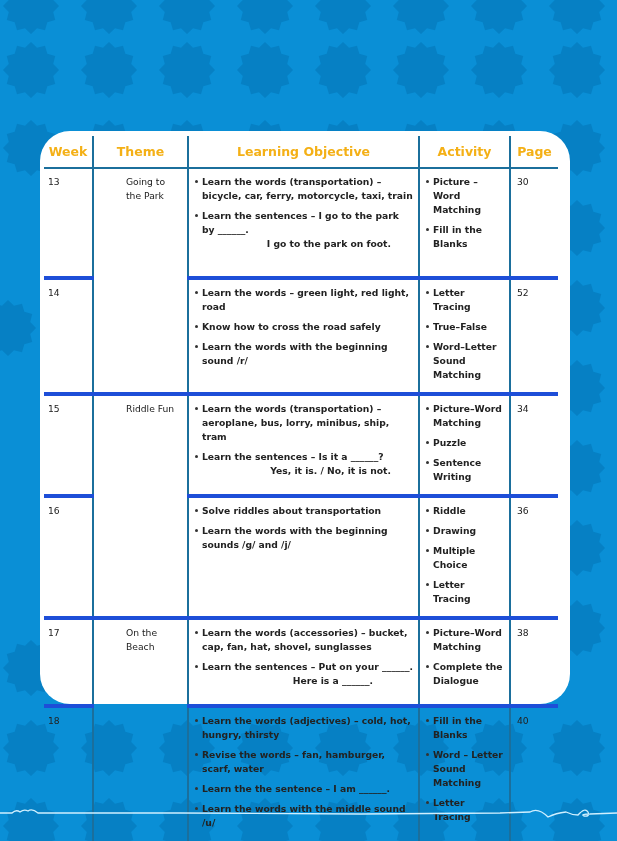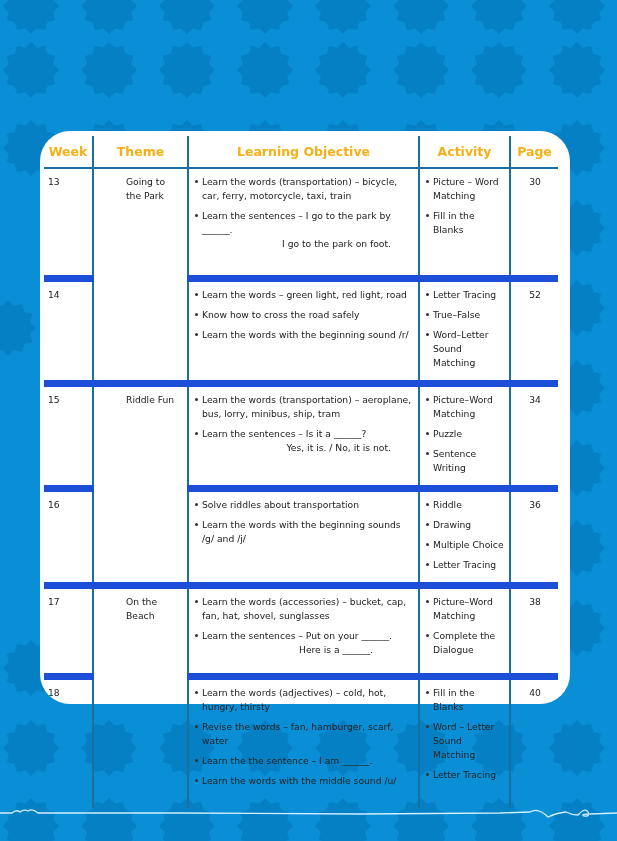--- a/index.html
+++ b/index.html
@@ -33,27 +33,27 @@
       height: 31px; padding: 0; text-align: center;
       border-left: 2px solid #1b6f9c; border-bottom: 2px solid #1b6f9c;
     }
     th:first-child { border-left: none; }
     td {
       vertical-align: top; padding: 6px 5px 4px 6px;
       border-left: 2px solid #1b6f9c;
       line-height: 14px;
     }
     td:first-child { border-left: none; padding-left: 4px; }
-    tr.row td { border-bottom: 7px solid #1d4ed8; }
+    tr.row td { border-bottom: 4px solid #1d4ed8; }
     tr.row.last td { border-bottom: none; }
     td.theme-merged { border-bottom: none !important; padding-left: 32px; }
     td.theme-cont { border-bottom: 2px solid #1b6f9c; }
-    td.page { text-align: center; }
+    td.page { text-align: left; }
     ul { list-style: none; margin: 0; padding: 0; }
-    li { position: relative; padding-left: 7px; margin-bottom: 6px; }
+    li { position: relative; padding-left: 7px; margin-bottom: 6px; font-weight: bold; }
     li::before {
       content: ""; position: absolute; left: 0; top: 5px;
       width: 3px; height: 3px; border-radius: 50%; background: #333;
     }
     .indent { display: block; text-align: right; padding-right: 22px; }
     .squiggle { position: absolute; left: 0; top: 805px; width: 617px; height: 20px; }
   </style>
 </head>
 <body>
 

